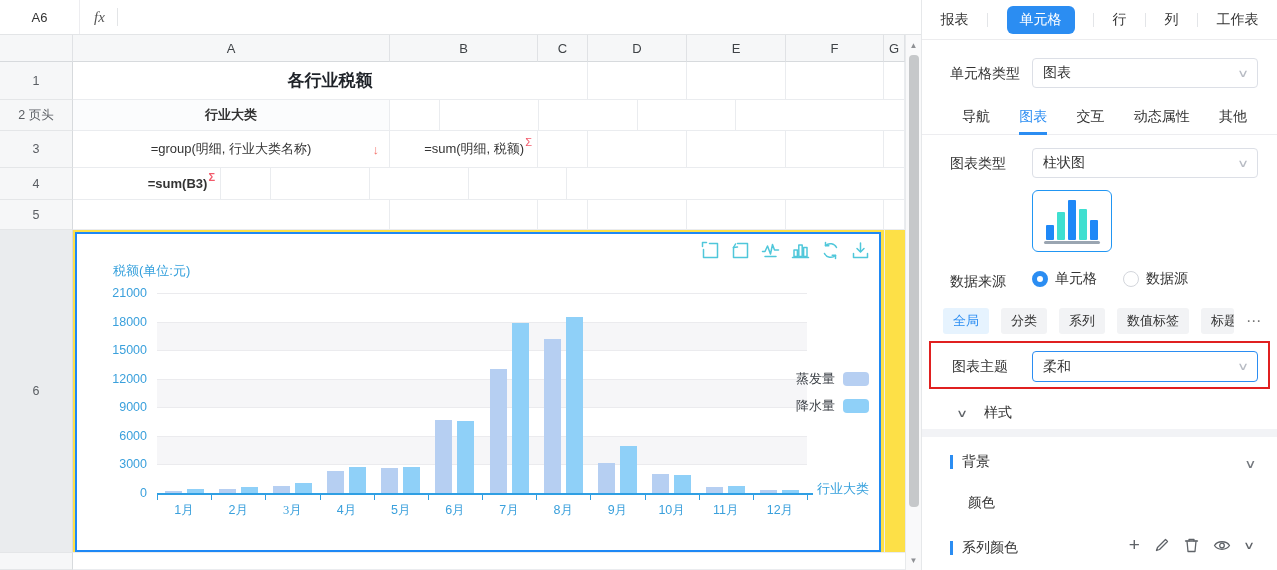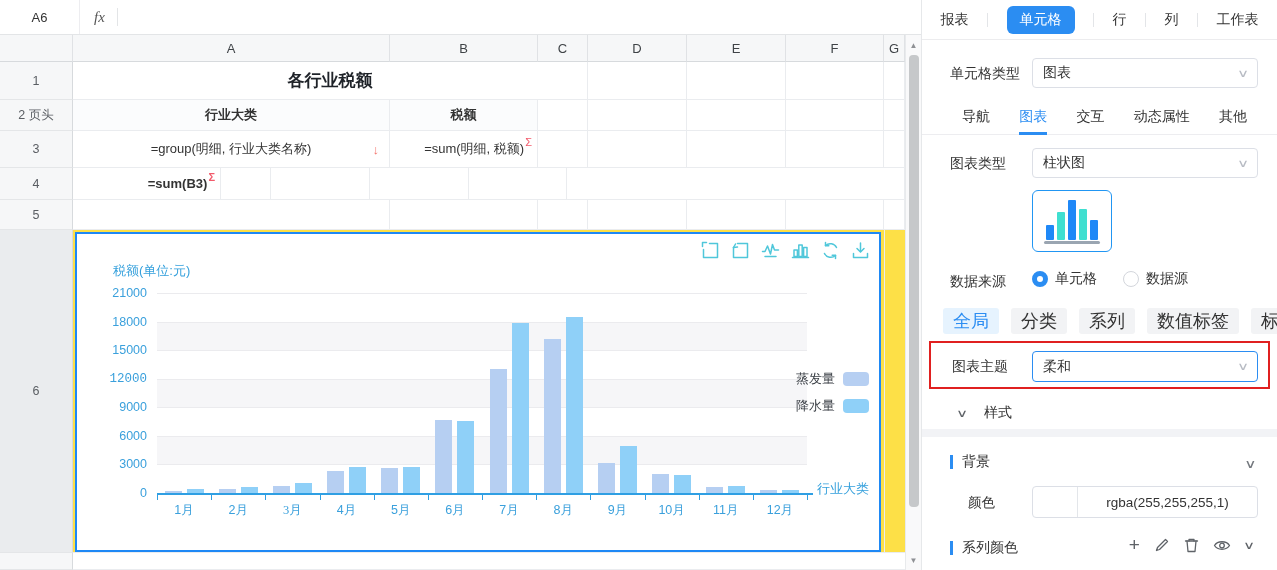--- a/index.html
+++ b/index.html
@@ -78,21 +78,21 @@
   .tb-bars{position:absolute;left:50%;transform:translateX(-50%);bottom:11px;display:flex;align-items:flex-end;gap:3px}
   .tb-bar{width:8px;border-radius:1px}
   .tb-base{position:absolute;left:11px;right:11px;bottom:7px;height:3px;background:#9aa5b1;border-radius:2px}
   .lbl-datasource{top:273px}
   .radios{position:absolute;left:110px;top:270px;display:flex;gap:26px;align-items:center}
   .radio{display:flex;align-items:center;gap:7px}
   .rdot{width:16px;height:16px;border-radius:50%;background:#fff}
   .rdot.sel{border:5px solid #2b8df2}
   .rdot.unsel{border:1px solid #d3d6dc}
   .ctabs{position:absolute;left:21px;top:308px;height:26px;display:flex;gap:12px;align-items:center}
-  .ctab{height:26px;line-height:26px;padding:0 10px;background:#f2f3f5;border-radius:3px;font-size:18px;white-space:nowrap}
+  .ctab{height:26px;line-height:26px;padding:0 10px;background:#f2f3f5;border-radius:3px;font-size:13px;white-space:nowrap}
   .ctab.active{background:#e6f3fe;color:#2b8df2}
   .ctab.clipped{max-width:33px;overflow:hidden;padding:0 0 0 10px}
   .cellipsis{color:#777;font-size:15px;letter-spacing:1px}
   .redbox{position:absolute;left:7px;top:341px;width:341px;height:48px;border:2px solid #e02020}
   .lbl-theme{position:absolute;left:21px;top:15px}
   .dd-theme{position:absolute;left:101px;top:8px;width:226px;height:31px;border:1px solid #2b8df2;border-radius:4px;display:flex;align-items:center;padding:0 10px;background:#fff}
   .style-row{position:absolute;left:36px;top:400px;height:26px;display:flex;align-items:center;gap:18px}
   .small-chev{color:#5f6368;font-size:11px;transform:scaleX(1.5)}
   .gray-band{position:absolute;left:0;right:0;top:429px;height:8px;background:#f2f3f6}
   .sec-head{position:absolute;left:28px;display:flex;align-items:center;gap:9px}
@@ -139,21 +139,20 @@
         <div class="cell w-ac title-cell">各行业税额</div>
         <div class="cell w-d"></div>
         <div class="cell w-e"></div>
         <div class="cell w-f"></div>
         <div class="cell w-g"></div>
       </div>
 
       <div class="row r2">
         <div class="rh">2 页头</div>
         <div class="cell w-a hdr-bg">行业大类</div>
-        <div class="cell w-b hdr-bg">税额</div>
         <div class="cell w-c"></div>
         <div class="cell w-d"></div>
         <div class="cell w-e"></div>
         <div class="cell w-f"></div>
         <div class="cell w-g"></div>
       </div>
 
       <div class="row r3">
         <div class="rh">3</div>
         <div class="cell w-a">
@@ -273,21 +272,21 @@
                   <div class="bar" style="left: 462.917px; height: 46.6667px; background: rgb(143, 208, 248);"></div>
                   <div class="bar" style="left: 517.083px; height: 18.0952px; background: rgb(143, 208, 248);"></div>
                   <div class="bar" style="left: 571.25px; height: 7.14286px; background: rgb(143, 208, 248);"></div>
                   <div class="bar" style="left: 625.417px; height: 2.85714px; background: rgb(143, 208, 248);"></div>
                 </div>
               <div id="ylabels">
                   <div class="ylab" style="left: 8px; top: 252px;">0</div>
                   <div class="ylab" style="left: 8px; top: 223.429px;">3000</div>
                   <div class="ylab" style="left: 8px; top: 194.857px;">6000</div>
                   <div class="ylab" style="left: 8px; top: 166.286px;">9000</div>
-                  <div class="ylab" style="left: 8px; top: 137.714px; font-family: Liberation Mono, monospace;">12000</div>
+                  <div class="ylab" style="left: 8px; top: 137.714px;">12000</div>
                   <div class="ylab" style="left: 8px; top: 109.143px;">15000</div>
                   <div class="ylab" style="left: 8px; top: 80.5714px;">18000</div>
                   <div class="ylab" style="left: 8px; top: 52px;">21000</div>
                 </div>
               <div class="axis"></div>
               <div id="xticks">
                   <div class="xtick" style="left: 80px;"></div>
                   <div class="xtick" style="left: 134.167px;"></div>
                   <div class="xtick" style="left: 188.333px;"></div>
                   <div class="xtick" style="left: 242.5px;"></div>
@@ -423,24 +422,20 @@
     </div>
     <div class="gray-band"></div>
 
     <div class="sec-head sec-bg">
       <span class="blue-bar"></span>
       <span>背景</span>
     </div>
     <div class="sec-chev chev-bg">∨</div>
 
     <div class="lbl-color">颜色</div>
-    <div class="color-input">
-      <div class="swatch-cell"></div>
-      <div class="color-text">rgba(255,255,255,1)</div>
-    </div>
 
     <div class="sec-head sec-sc">
       <span class="blue-bar"></span>
       <span>系列颜色</span>
     </div>
     <div class="sc-icons">
       <span class="plus-ic">+</span>
       <svg width="16" height="16" viewBox="0 0 16 16">
           <path d="M11.5 2.5 L13.5 4.5 L5.5 12.5 L2.5 13.5 L3.5 10.5 Z"></path>
         </svg>

